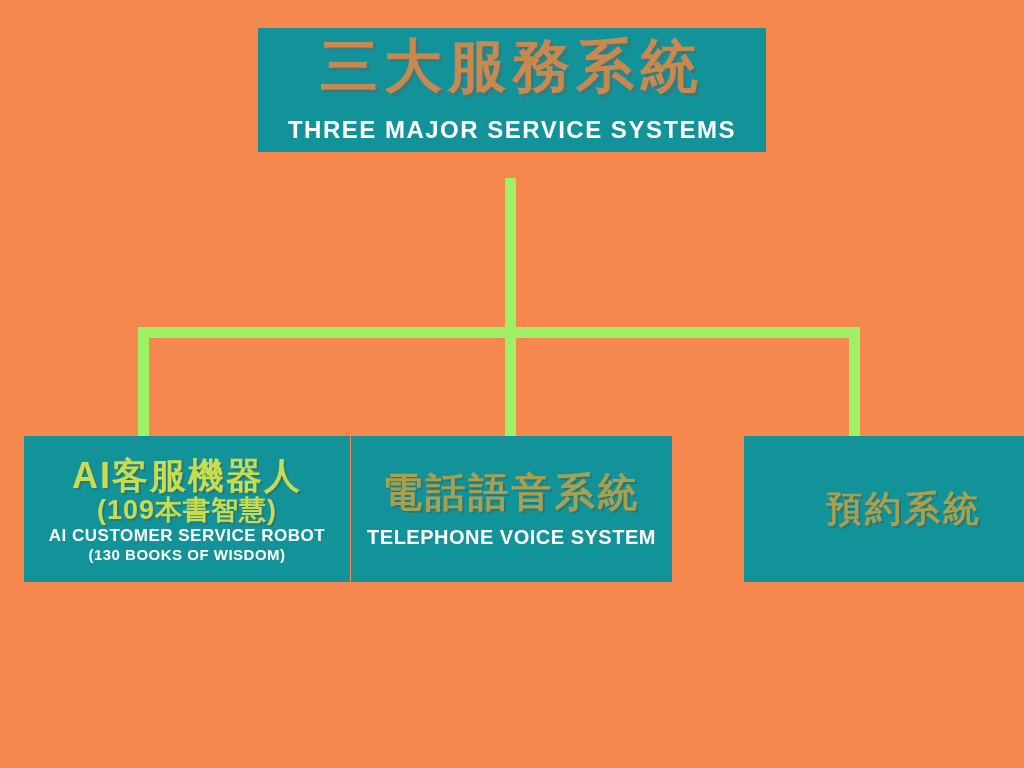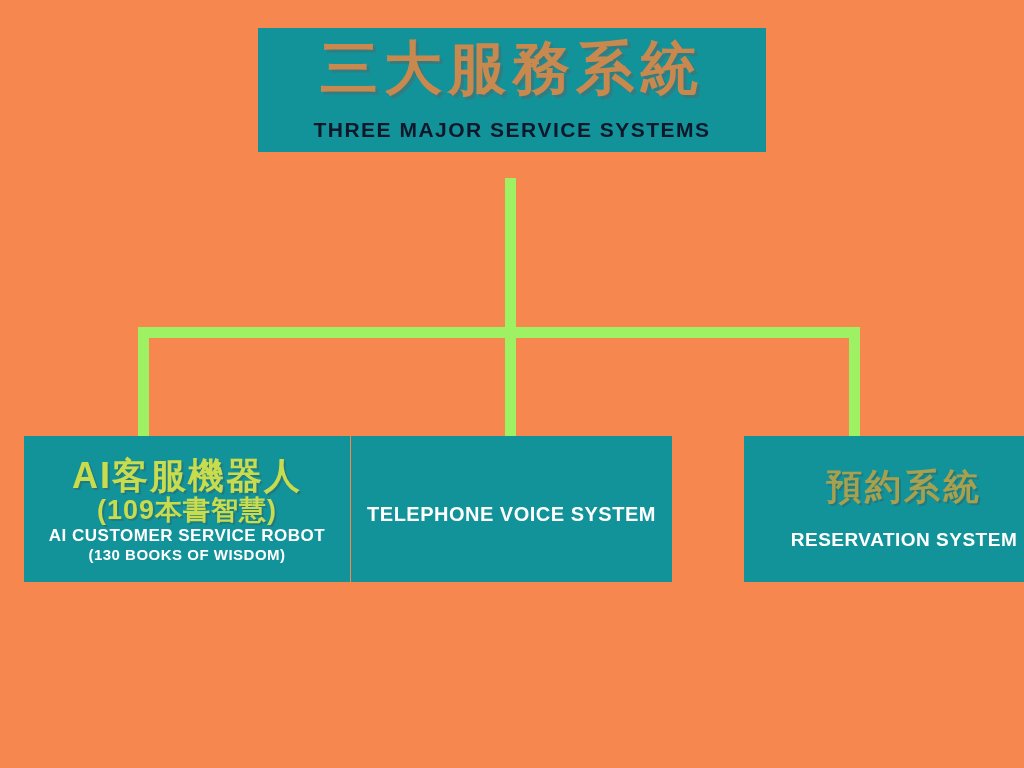--- a/index.html
+++ b/index.html
@@ -31,23 +31,23 @@
   .root-title-cn {
     font-size: 58px;
     font-weight: bold;
     color: #C9894E;
     letter-spacing: 6px;
     line-height: 1.05;
     text-shadow: 3px 3px 0 rgba(90,100,100,0.45);
   }
   .root-title-en {
     margin-top: 20px;
-    font-size: 21px;
+    font-size: 24px;
     font-weight: bold;
-    color: #0f172a;
+    color: #ffffff;
     letter-spacing: 1.5px;
   }
   .connector {
     position: absolute;
     background: #9EF162;
   }
   .conn-v-center { left: 505px; top: 178px; width: 11px; height: 258px; }
   .conn-h       { left: 138px; top: 327px; width: 722px; height: 11px; }
   .conn-v-left  { left: 138px; top: 327px; width: 11px; height: 109px; }
   .conn-v-right { left: 849px; top: 327px; width: 11px; height: 109px; }
@@ -103,21 +103,21 @@
   <div class="connector conn-v-right"></div>
 
   <div class="box node-box node-left">
     <div class="node-cn">AI客服機器人</div>
     <div class="node-cn2">(109本書智慧)</div>
     <div class="node-en">AI CUSTOMER SERVICE ROBOT</div>
     <div class="node-en2">(130 BOOKS OF WISDOM)</div>
   </div>
 
   <div class="box node-box node-middle">
+    <div class="node-cn">電話語音系統</div>
     <div class="node-en">TELEPHONE VOICE SYSTEM</div>
   </div>
 
   <div class="box node-box node-right">
     <div class="node-cn">預約系統</div>
-    <div class="node-en">RESERVATION SYSTEM</div>
   </div>
 
 </div>
 
 </body></html>

